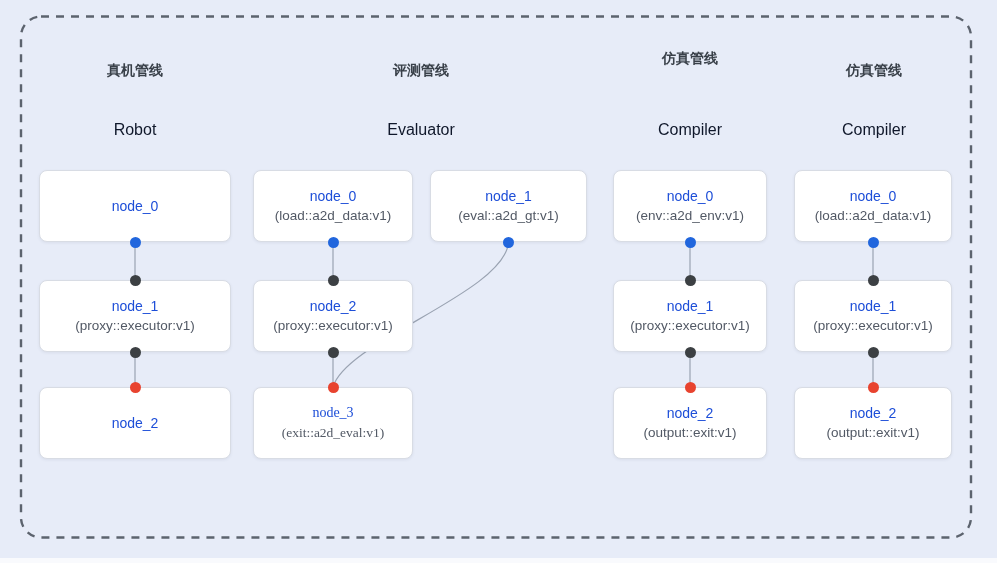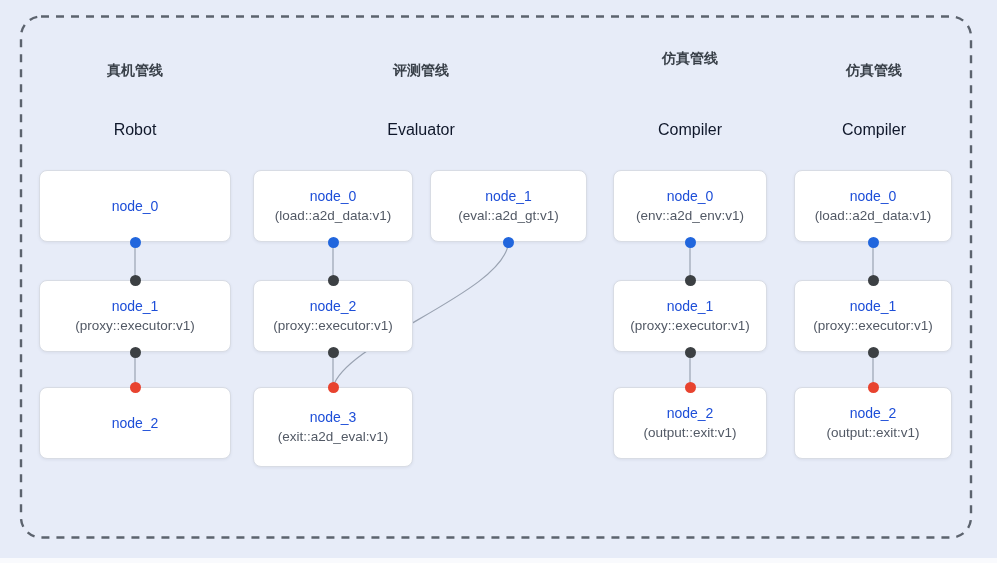--- a/index.html
+++ b/index.html
@@ -72,21 +72,21 @@
       <div class="node-title">node_1</div>
       <div class="node-sub">(eval::a2d_gt:v1)</div>
     </div>
     <div class="dot" style="left: 503px; top: 236.5px; background: rgb(33, 102, 221);"></div>
     <div class="node" style="left: 253px; top: 280px; width: 160px; height: 72px;">
       <div class="node-title">node_2</div>
       <div class="node-sub">(proxy::executor:v1)</div>
     </div>
     <div class="dot" style="left: 327.5px; top: 274.5px; background: rgb(60, 64, 67);"></div>
     <div class="dot" style="left: 327.5px; top: 346.5px; background: rgb(60, 64, 67);"></div>
-    <div class="node" style="left: 253px; top: 387px; width: 160px; height: 80px;">
+    <div class="node" style="left: 253px; top: 387px; width: 160px; height: 72px; font-family: Liberation Serif, serif;">
       <div class="node-title">node_3</div>
       <div class="node-sub">(exit::a2d_eval:v1)</div>
     </div>
     <div class="dot" style="left: 327.5px; top: 381.5px; background: rgb(232, 67, 47);"></div>
     <div class="hdr-zh" style="left: 690px; top: 52px;">仿真管线</div>
     <div class="hdr-en" style="left: 690px; top: 122px;">Compiler</div>
     <div class="node" style="left: 613px; top: 170px; width: 154px; height: 72px;">
       <div class="node-title">node_0</div>
       <div class="node-sub">(env::a2d_env:v1)</div>
     </div>

